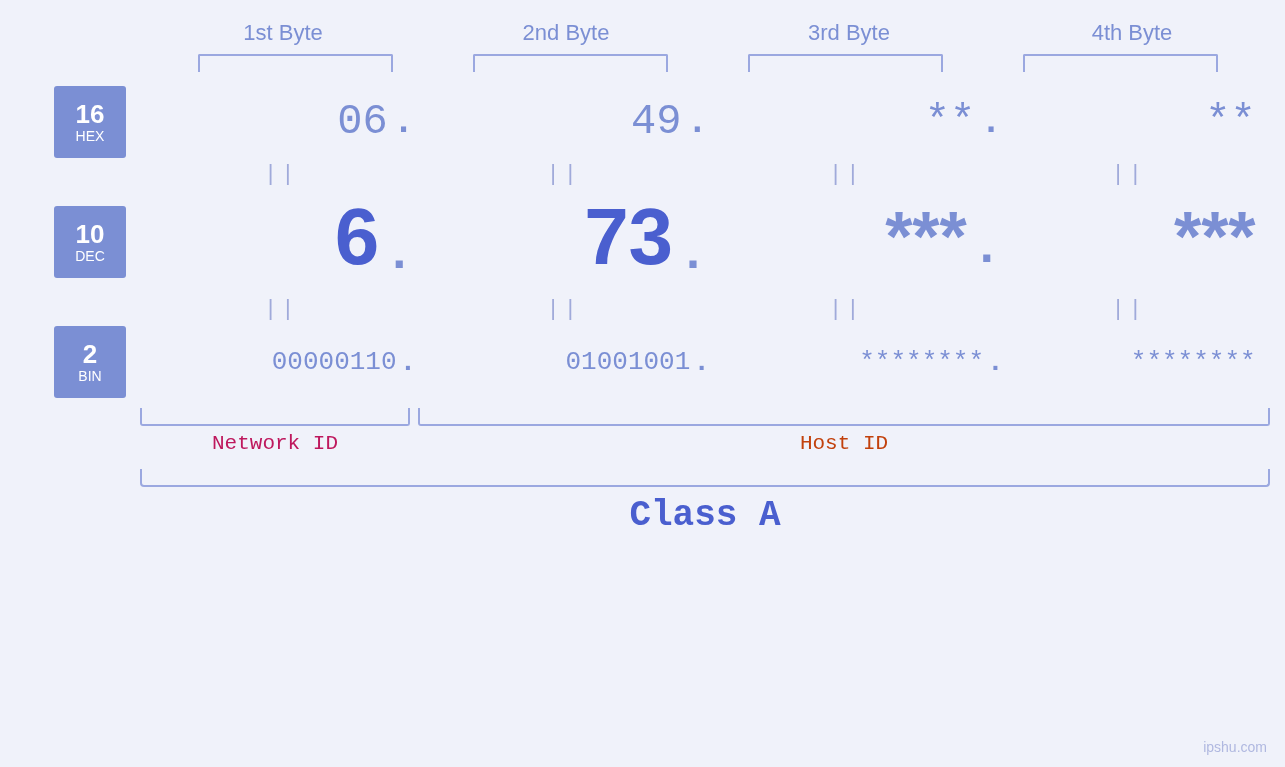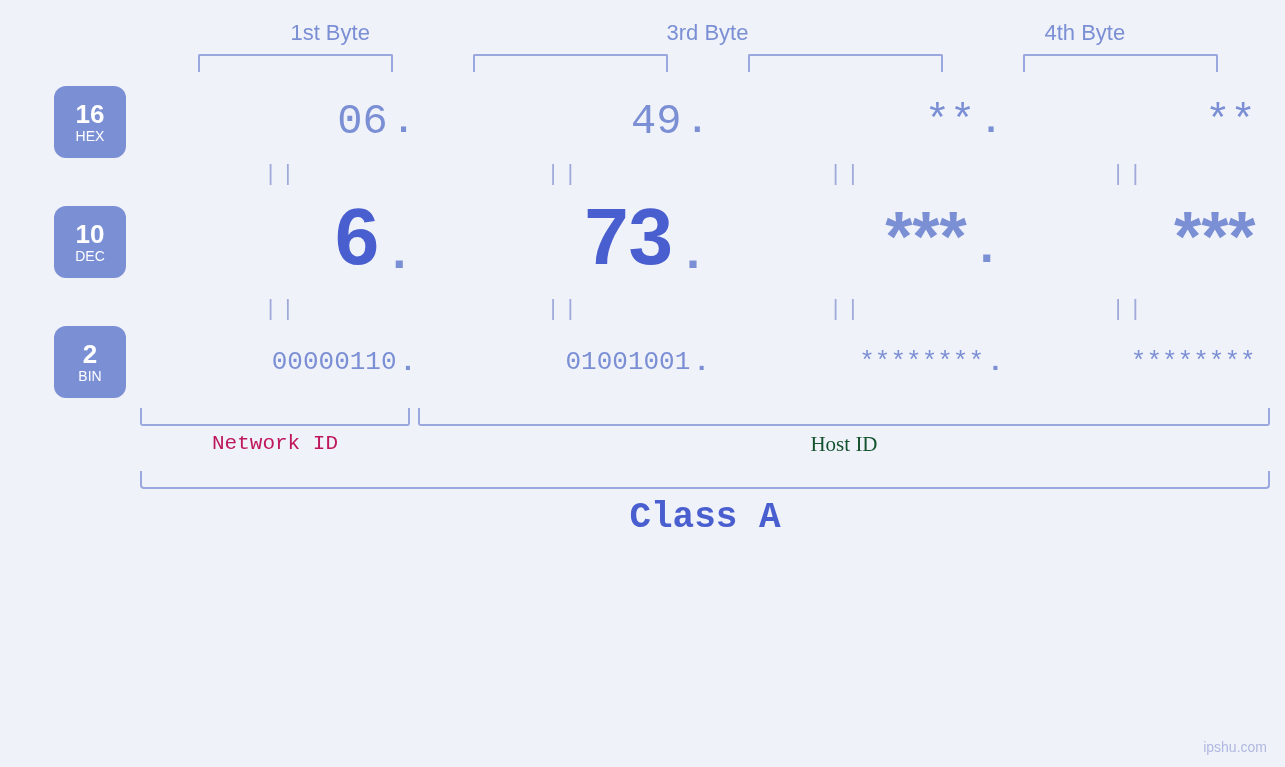--- a/index.html
+++ b/index.html
@@ -54,21 +54,21 @@
       width: 195px;
       height: 18px;
       border: 2px solid #9ba8e0;
       border-bottom: none;
       border-radius: 2px 2px 0 0;
     }
 
     .base-badge {
       background: #7b8fd4;
       color: white;
-      border-radius: 12px;
+      border-radius: 3px;
       width: 72px;
       height: 72px;
       display: flex;
       flex-direction: column;
       align-items: center;
       justify-content: center;
       font-family: Arial, sans-serif;
     }
 
     .base-num {
@@ -185,20 +185,21 @@
       width: 220px;
     }
   </style>
 </head>
 <body>
 
 <div class="container">
 
   <div class="header-row">
     <div class="byte-label">1st Byte</div>
+    <div class="byte-label">2nd Byte</div>
     <div class="byte-label">3rd Byte</div>
     <div class="byte-label">4th Byte</div>
   </div>
 
   <div class="bracket-row">
     <div class="bracket"></div>
     <div class="bracket"></div>
     <div class="bracket"></div>
     <div class="bracket"></div>
   </div>
@@ -310,21 +311,21 @@
         <div style="width:270px; height:18px; border:2px solid #9ba8e0; border-top:none; border-radius:0 0 3px 3px;"></div>
 
         <div style="width:8px;"></div>
 
         <div style="flex:1; height:18px; border:2px solid #9ba8e0; border-top:none; border-radius:0 0 3px 3px;"></div>
       </div>
 
       <div style="display:flex; width:100%; margin-top:6px;">
         <div style="width:270px; text-align:center; color:#be185d; font-size:21px; font-family:'Courier New',monospace;">Network ID</div>
         <div style="width:8px;"></div>
-        <div style="flex:1; text-align:center; color:#14532d; font-size:21px; font-family:Liberation Serif, serif;">Host ID</div>
+        <div style="flex:1; text-align:center; color:#c2410c; font-size:21px; font-family:Liberation Mono, monospace;">Host ID</div>
       </div>
 
       <div style="width:100%; height:18px; border:2px solid #9ba8e0; border-top:none; border-radius:0 0 4px 4px; margin-top:14px;"></div>
 
       <div style="text-align:center; color:#4a5fcf; font-size:36px; font-family:'Courier New',monospace; font-weight:bold; margin-top:8px;">Class A</div>
     </div>
   </div>
 
   <div class="watermark">ipshu.com</div>
 

